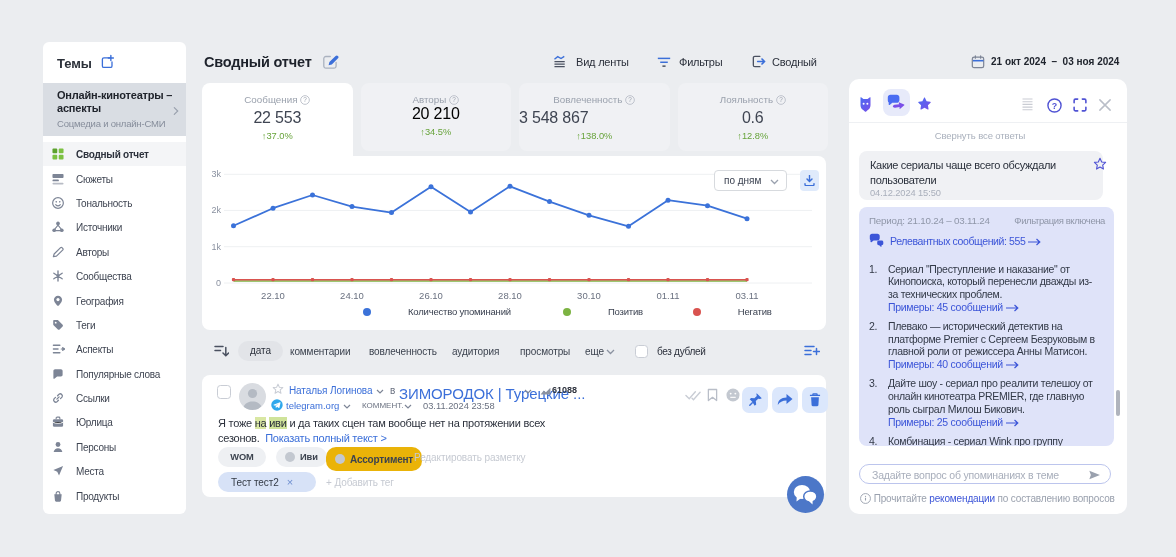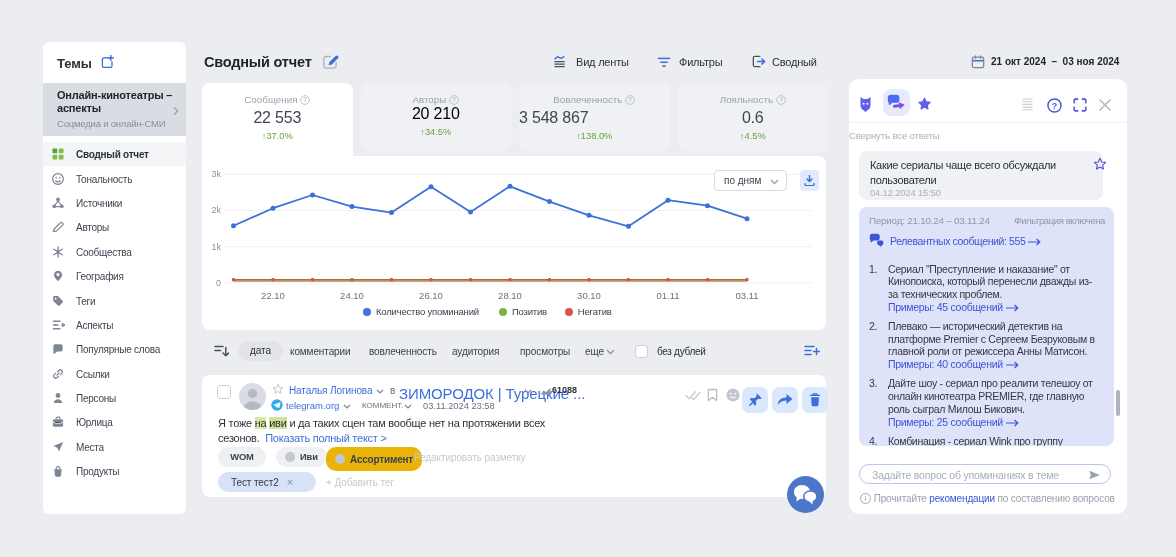--- a/index.html
+++ b/index.html
@@ -35,20 +35,30 @@
             <rect x="7.3" y="0.5" width="5.2" height="5.2" rx="1" fill="#7cc142"></rect>
             <rect x="0.5" y="7.3" width="5.2" height="5.2" rx="1" fill="#7cc142"></rect>
             <rect x="7.3" y="7.3" width="5.2" height="5.2" rx="1" fill="#7cc142"></rect>
           </svg>
         </span>
         <span class="lb" style="font-weight:bold;color:#2c313c;">Сводный отчет</span>
       </div>
 <div class="mi" style="">
         <span class="ic">
           <svg width="12" height="12" viewBox="0 0 13 13">
+            <rect x="0.5" y="1" width="12" height="4.4" rx="1" fill="#7d8596"></rect>
+            <rect x="0.5" y="7" width="7" height="2" rx="1" fill="#7d8596"></rect>
+            <rect x="0.5" y="10.5" width="12" height="2" rx="1" fill="#7d8596" opacity=".55"></rect>
+          </svg>
+        </span>
+        <span class="lb" style="">Сюжеты</span>
+      </div>
+<div class="mi" style="">
+        <span class="ic">
+          <svg width="12" height="12" viewBox="0 0 13 13">
             <circle cx="6.5" cy="6.5" r="5.8" fill="none" stroke="#7d8596" stroke-width="1.3"></circle>
             <circle cx="4.6" cy="5.2" r=".9" fill="#7d8596"></circle>
             <circle cx="8.4" cy="5.2" r=".9" fill="#7d8596"></circle>
             <path d="M4 8.2c.8 1 1.6 1.4 2.5 1.4s1.7-.4 2.5-1.4" fill="none" stroke="#7d8596" stroke-width="1.2" stroke-linecap="round"></path>
           </svg>
         </span>
         <span class="lb" style="">Тональность</span>
       </div>
 <div class="mi" style="">
         <span class="ic">
@@ -119,35 +129,35 @@
           <svg width="12" height="12" viewBox="0 0 13 13">
             <path d="M5.3 7.7 7.7 5.3" stroke="#7d8596" stroke-width="1.4" stroke-linecap="round"></path>
             <path d="M6 4l1.6-1.6a2.3 2.3 0 0 1 3.2 3.2L9.2 7.2M7 9 5.4 10.6a2.3 2.3 0 0 1-3.2-3.2L3.8 5.8" fill="none" stroke="#7d8596" stroke-width="1.4" stroke-linecap="round"></path>
           </svg>
         </span>
         <span class="lb" style="">Ссылки</span>
       </div>
 <div class="mi" style="">
         <span class="ic">
           <svg width="12" height="12" viewBox="0 0 13 13">
-            <circle cx="6.5" cy="3.8" r="2.6" fill="#7d8596"></circle>
-            <path d="M1.8 12c.4-2.6 2.3-4.2 4.7-4.2s4.3 1.6 4.7 4.2z" fill="#7d8596"></path>
-          </svg>
-        </span>
-        <span class="lb" style="">Персоны</span>
-      </div>
-<div class="mi" style="">
-        <span class="ic">
-          <svg width="12" height="12" viewBox="0 0 13 13">
             <rect x="1" y="3.6" width="11" height="8" rx="1.4" fill="#7d8596"></rect>
             <path d="M4.5 3.5V2.2c0-.6.5-1 1-1h2c.6 0 1 .5 1 1v1.3" fill="none" stroke="#7d8596" stroke-width="1.2"></path>
             <path d="M1 6.8c1.8.8 3.6 1.2 5.5 1.2s3.7-.4 5.5-1.2" stroke="#fff" stroke-width="1"></path>
           </svg>
         </span>
         <span class="lb" style="">Юрлица</span>
+      </div>
+<div class="mi" style="">
+        <span class="ic">
+          <svg width="12" height="12" viewBox="0 0 13 13">
+            <circle cx="6.5" cy="3.8" r="2.6" fill="#7d8596"></circle>
+            <path d="M1.8 12c.4-2.6 2.3-4.2 4.7-4.2s4.3 1.6 4.7 4.2z" fill="#7d8596"></path>
+          </svg>
+        </span>
+        <span class="lb" style="">Персоны</span>
       </div>
 <div class="mi" style="">
         <span class="ic">
           <svg width="12" height="12" viewBox="0 0 13 13">
             <path d="M12 1 1.5 5.3l4.2 1.9L7.6 11.5 12 1z" fill="#7d8596"></path>
           </svg>
         </span>
         <span class="lb" style="">Места</span>
       </div>
 <div class="mi" style="">
@@ -214,21 +224,21 @@
       </svg></div>
   <div style="margin-top:4px;text-align:left;font-size:16px;letter-spacing:-0.2px;color:#3f4552;">3 548 867</div>
   <div style="margin-top:4px;text-align:center;font-size:9.3px;color:#67a33a;">↑138.0%</div>
 </div>
 <div class="abs" style="left:677.5px;top:83px;width:150.5px;height:68px;background:#f0f1f4;border-radius:8px;">
   <div style="margin-top:11px;text-align:center;font-size:9.8px;color:#9aa1ad;">Лояльность <svg style="display:inline-block;vertical-align:-2px;" width="10" height="10" viewBox="0 0 11 11">
         <circle cx="5.5" cy="5.5" r="4.8" fill="none" stroke="#b9bec8" stroke-width="1"></circle>
         <text x="5.5" y="8" text-anchor="middle" font-size="7" fill="#9aa1ad" font-family="Liberation Sans">?</text>
       </svg></div>
   <div style="margin-top:4px;text-align:center;font-size:16px;letter-spacing:-0.2px;color:#3f4552;">0.6</div>
-  <div style="margin-top:4px;text-align:center;font-size:9.3px;color:#67a33a;">↑4.5%</div>
+  <div style="margin-top:4px;text-align:center;font-size:9.3px;color:#67a33a;">↑12.8%</div>
 </div>
 
 <div class="card" style="left:202px;top:156px;width:624px;height:174px;border-radius:0 8px 8px 8px;">
 <svg width="624" height="174" viewBox="0 0 624 174">
   <path d="M22 18.3h588" stroke="#eef0f2" stroke-width="1"></path>
       <path d="M22 54.4h588" stroke="#eef0f2" stroke-width="1"></path>
       <path d="M22 90.7h588" stroke="#eef0f2" stroke-width="1"></path>
       <path d="M22 127h588" stroke="#eef0f2" stroke-width="1"></path>
   <text x="19" y="21.3" text-anchor="end" font-size="9" fill="#8a91a0" font-family="Liberation Sans">3k</text>
       <text x="19" y="57.4" text-anchor="end" font-size="9" fill="#8a91a0" font-family="Liberation Sans">2k</text>
@@ -278,21 +288,21 @@
     <svg class="abs" style="right:7px;top:8px;" width="9" height="6" viewBox="0 0 9 6">
         <path d="M1 1l3.5 3.5L8 1" fill="none" stroke="#9aa1ae" stroke-width="1.3"></path>
       </svg>
   </div>
   <div class="abs" style="left:598px;top:14px;width:19px;height:21px;background:#dfeafb;border-radius:4px;">
     <svg class="abs" style="left:4px;top:5px;" width="11" height="11" viewBox="0 0 11 11">
         <path d="M5.5 .5v5.6M3 4l2.5 2.6L8 4" fill="none" stroke="#3b6fd9" stroke-width="1.4" stroke-linecap="round"></path>
         <path d="M1 8.6v1a1 1 0 0 0 1 1h7a1 1 0 0 0 1-1v-1" fill="none" stroke="#3b6fd9" stroke-width="1.4" stroke-linecap="round"></path>
       </svg>
   </div>
-  <div class="abs" style="left:161px;top:150px;display:flex;align-items:center;font-size:9.5px;letter-spacing:-0.2px;color:#3a4150;white-space:nowrap;">
+  <div class="abs" style="left:161px;top:150px;display:flex;align-items:center;font-size:9.5px;letter-spacing:-0.2px;color:#3a4150;white-space:nowrap;gap:32px;">
     <span style="width:8px;height:8px;border-radius:50%;background:#3b72d9;margin-right:5px;"></span>Количество упоминаний
     <span style="width:8px;height:8px;border-radius:50%;background:#7cb342;margin:0 5px 0 20px;"></span>Позитив
     <span style="width:8px;height:8px;border-radius:50%;background:#d9534f;margin:0 5px 0 18px;"></span>Негатив
   </div>
 </div>
 
 <svg class="abs" style="left:214px;top:344px;" width="15" height="14" viewBox="0 0 15 14">
   <path d="M1 2.5h8M1 6.5h5.5" stroke="#4a5160" stroke-width="1.5" stroke-linecap="round"></path>
   <path d="M11.8 3.5v8M9 9l2.8 2.8L14.6 9" fill="none" stroke="#4a5160" stroke-width="1.5" stroke-linecap="round"></path>
 </svg>
@@ -423,21 +433,21 @@
       <circle cx="8" cy="8" r="7" fill="none" stroke="#5053d4" stroke-width="1.5"></circle>
       <text x="8" y="11.3" text-anchor="middle" font-size="9.5" font-weight="bold" fill="#5053d4" font-family="Liberation Sans">?</text>
     </svg>
   <svg class="abs" style="left:224px;top:19px;" width="14" height="14" viewBox="0 0 15 15">
     <path d="M5 1.2H2.6c-.8 0-1.4.6-1.4 1.4V5M10 1.2h2.4c.8 0 1.4.6 1.4 1.4V5M5 13.8H2.6c-.8 0-1.4-.6-1.4-1.4V10M10 13.8h2.4c.8 0 1.4-.6 1.4-1.4V10" fill="none" stroke="#5053d4" stroke-width="1.7" stroke-linecap="round"></path>
   </svg>
   <svg class="abs" style="left:249px;top:19px;" width="14" height="14" viewBox="0 0 15 15">
       <path d="M2 2l11 11M13 2 2 13" stroke="#b9bec8" stroke-width="1.6" stroke-linecap="round"></path>
     </svg>
   <div class="abs" style="left:0;top:43px;width:278px;border-top:1px solid #eef0f3;"></div>
-  <div class="abs" style="left:0;top:51px;width:262px;font-size:9.5px;letter-spacing:-0.1px;color:#a9b0bc;">Свернуть все ответы</div>
+  <div class="abs" style="left:0;top:51px;width:262px;text-align:center;font-size:9.5px;letter-spacing:-0.1px;color:#a9b0bc;">Свернуть все ответы</div>
   <div class="abs" style="left:10px;top:72px;width:244px;height:49px;background:#f0f1f4;border-radius:8px;">
     <div class="abs" style="left:11px;top:7px;font-size:11px;letter-spacing:-0.3px;line-height:14.5px;color:#2a303b;">Какие сериалы чаще всего обсуждали<br>пользователи</div>
     <div class="abs" style="left:11px;top:37px;font-size:9.3px;letter-spacing:-0.1px;color:#a9afbb;">04.12.2024 15:50</div>
     <svg class="abs" style="left:234px;top:6px;" width="14" height="14" viewBox="0 0 15 15">
         <path d="M7.5 1.4 9.3 5.3l4.2.5-3.1 2.9.8 4.2-3.7-2.1-3.7 2.1.8-4.2-3.1-2.9 4.2-.5z" fill="none" stroke="#5053d4" stroke-width="1.2" stroke-linejoin="round"></path>
       </svg>
   </div>
   <div class="abs" style="left:10px;top:128px;width:255px;height:239px;background:#dfe3f9;border-radius:8px;overflow:hidden;">
     <div class="abs" style="left:10px;top:8px;font-size:9.8px;letter-spacing:-0.2px;color:#8f96a8;">Период: 21.10.24 – 03.11.24</div>
     <div class="abs" style="right:9px;top:8px;font-size:9.5px;letter-spacing:-0.4px;color:#8f96a8;">Фильтрация включена</div>

